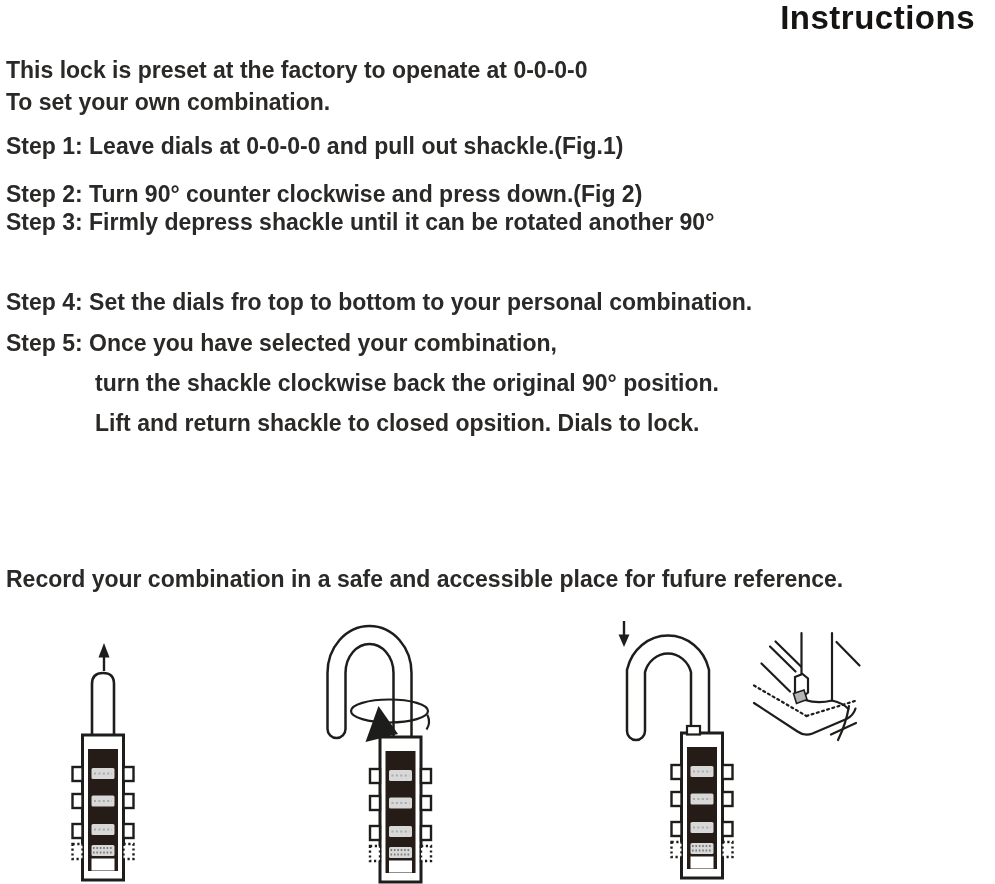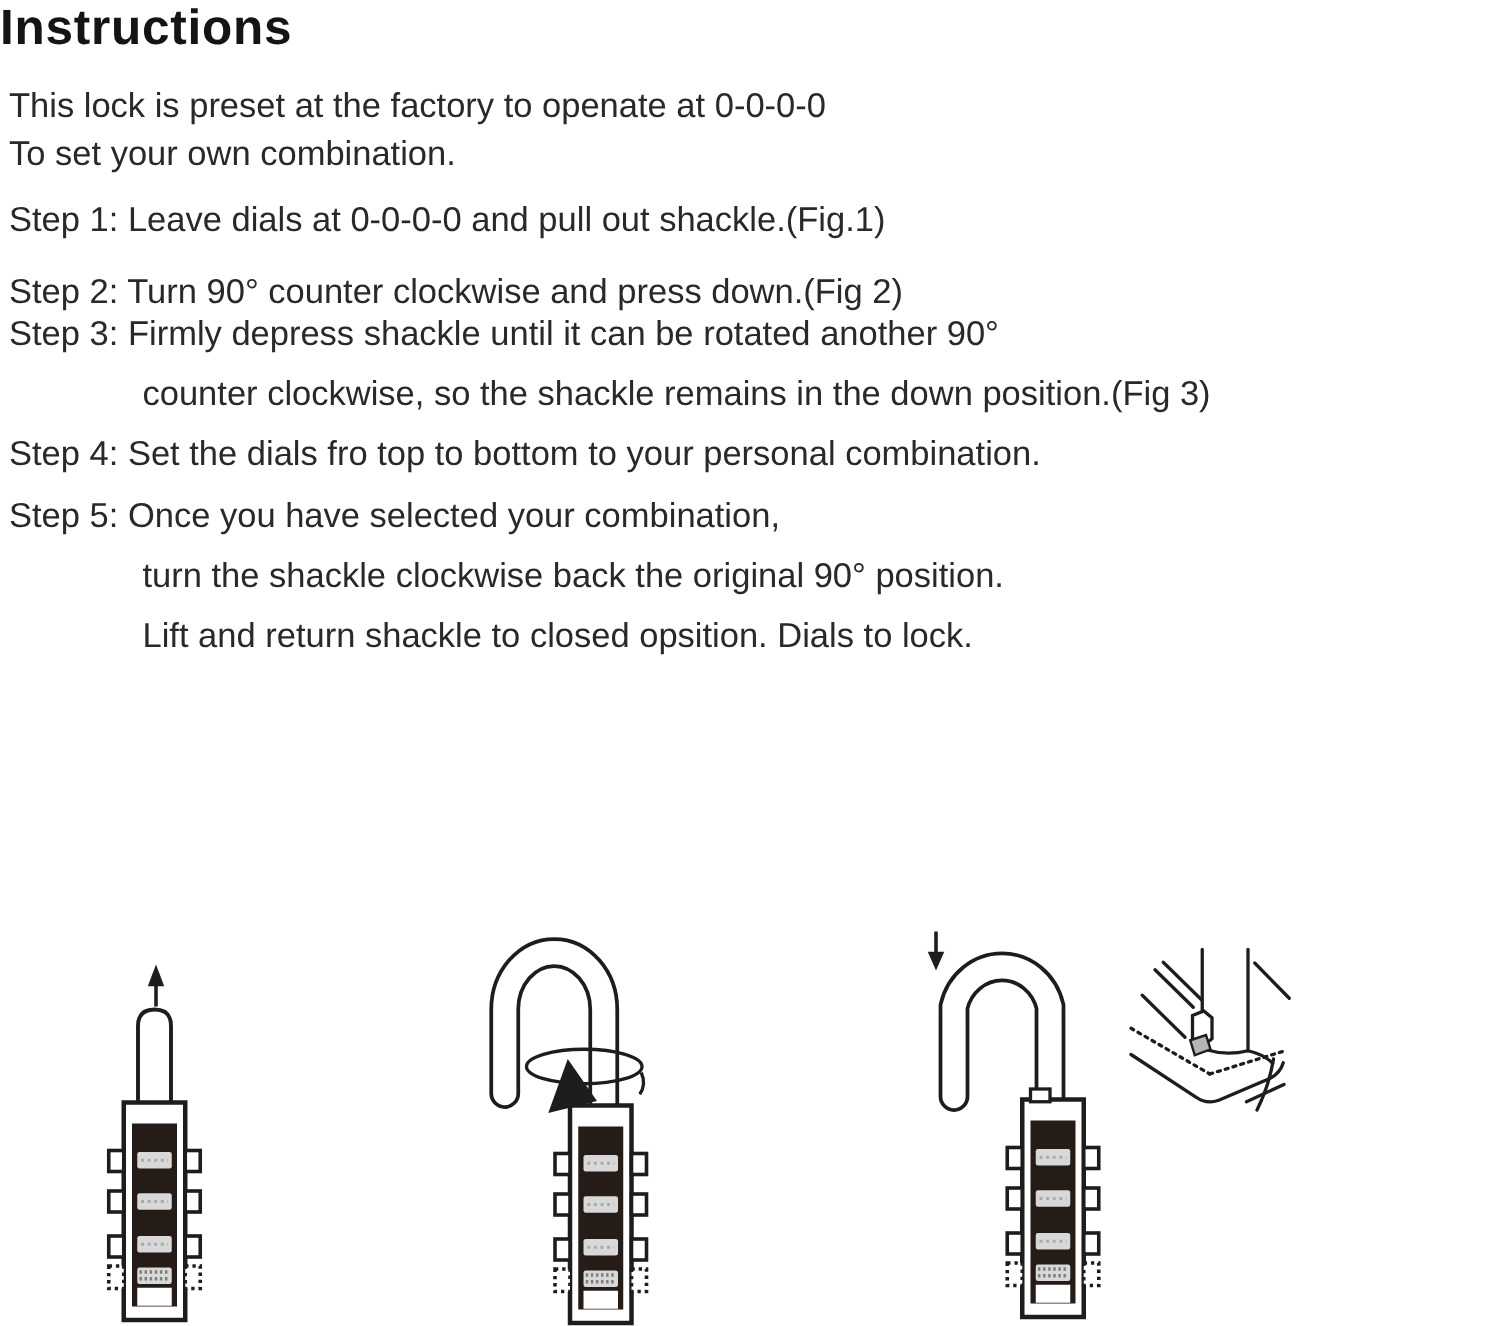--- a/index.html
+++ b/index.html
@@ -3,49 +3,49 @@
 <meta charset="utf-8">
 <style>
   html,body{margin:0;padding:0;}
   body{
     width:995px;height:884px;background:#ffffff;position:relative;overflow:hidden;
     font-family:"Liberation Sans","DejaVu Sans",sans-serif;color:#252422;
   }
   .page{position:absolute;inset:0;}
   h1.title{
     position:absolute;top:0px;left:0;width:975px;margin:0;
-    font-size:33px;line-height:36px;font-weight:bold;text-align:left;
+    font-size:33px;line-height:36px;font-weight:bold;text-align:right;
     color:#161412;letter-spacing:0.5px;
   }
   p.ln{
     position:absolute;left:6px;margin:0;white-space:nowrap;
-    font-size:23px;line-height:28px;font-weight:400;color:#2a2927;
+    font-size:23px;line-height:28px;font-weight:700;color:#2a2927;
   }
   p.ln.indent{left:95px;}
   svg.figs{position:absolute;left:0;top:600px;}
 </style>
 </head>
 <body>
 
 <div class="page">
 
   <h1 class="title">Instructions</h1>
 
   <p class="ln" style="top:56px">This lock is preset at the factory to openate at 0-0-0-0</p>
   <p class="ln" style="top:88px">To set your own combination.</p>
 
   <p class="ln" style="top:132px">Step 1: Leave dials at 0-0-0-0 and pull out shackle.(Fig.1)</p>
   <p class="ln" style="top:180px">Step 2: Turn 90° counter clockwise and press down.(Fig 2)</p>
   <p class="ln" style="top:208px">Step 3: Firmly depress shackle until it can be rotated another 90°</p>
-  <p class="ln indent" style="top:248px">counter clockwise, so the shackle remains in the down position.(Fig 3)</p>
   <p class="ln" style="top:288px">Step 4: Set the dials fro top to bottom to your personal combination.</p>
   <p class="ln" style="top:329px">Step 5: Once you have selected your combination,</p>
   <p class="ln indent" style="top:369px">turn the shackle clockwise back the original 90° position.</p>
   <p class="ln indent" style="top:409px">Lift and return shackle to closed opsition. Dials to lock.</p>
 
+  <p class="ln" style="top:565px">Record your combination in a safe and accessible place for fufure reference.</p>
 
   <svg class="figs" width="995" height="284" viewBox="0 600 995 284">
     <defs>
       <g id="lockbody">
 
         <rect x="-20.5" y="0" width="41" height="145" fill="#fff" stroke="#1d1d1b" stroke-width="3"></rect>
 
         <g fill="#fff" stroke="#1d1d1b" stroke-width="2.4">
           <rect x="-30.5" y="32" width="10" height="14"></rect>
           <rect x="-30.5" y="59" width="10" height="14"></rect>

